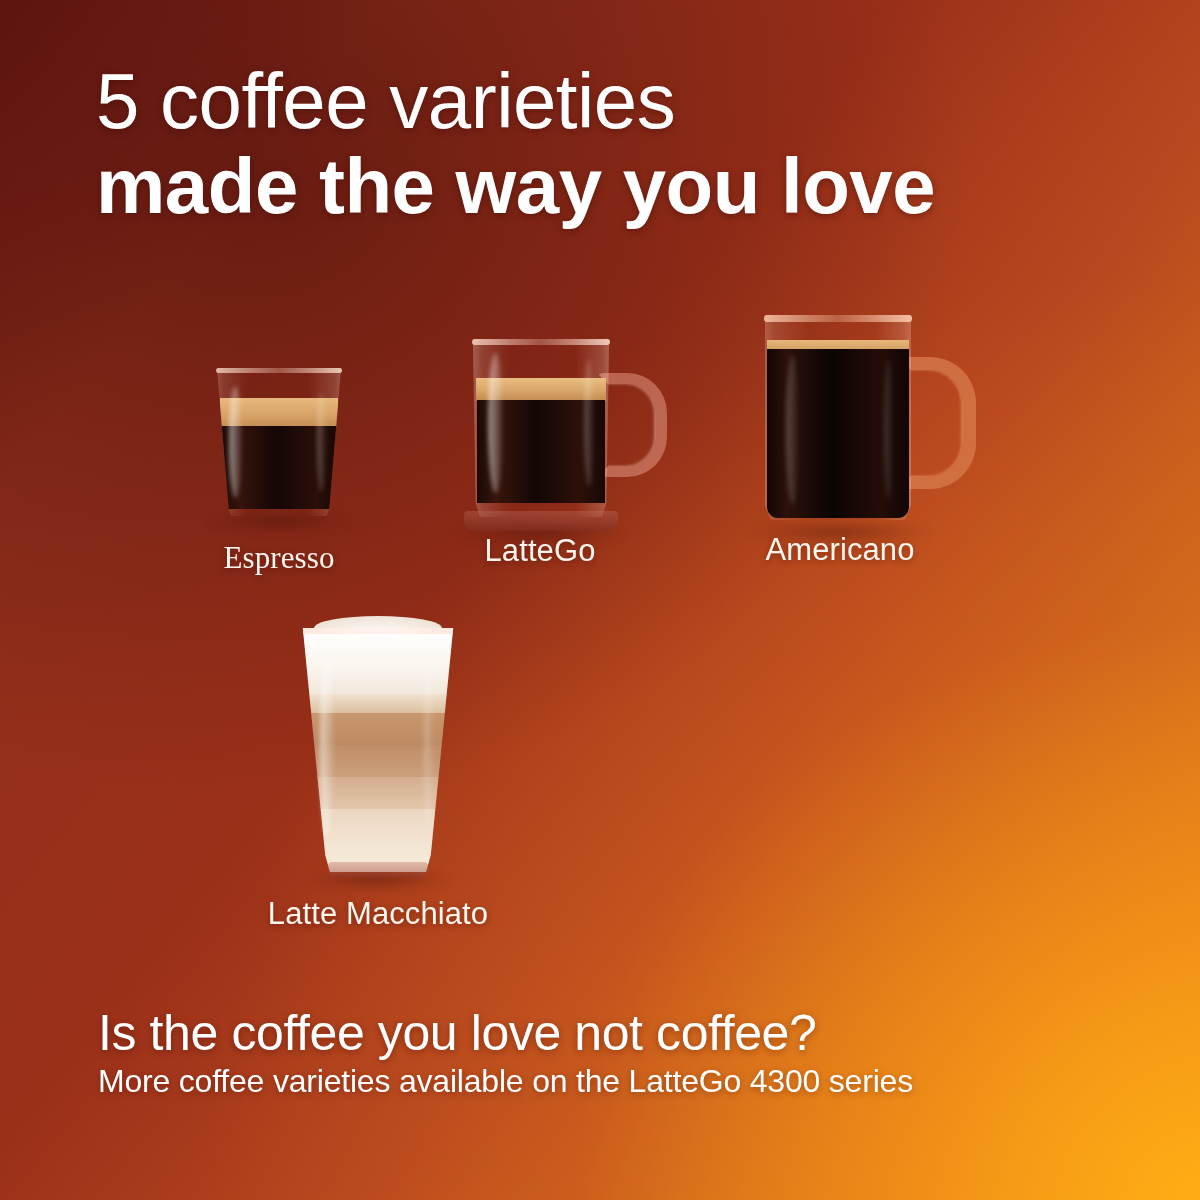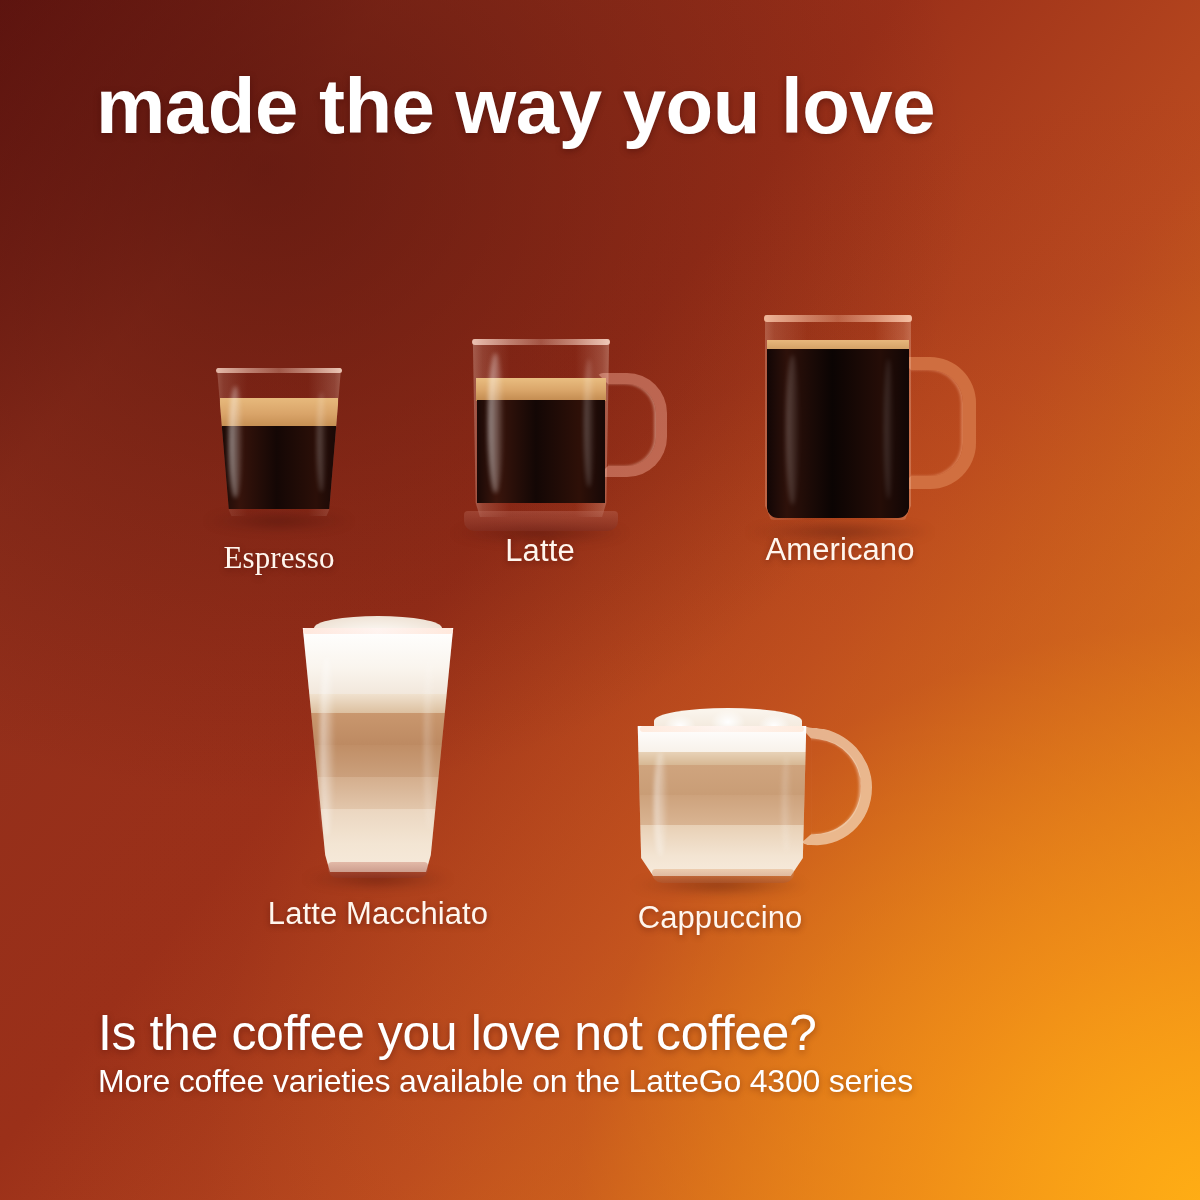--- a/index.html
+++ b/index.html
@@ -244,20 +244,21 @@
   }
 </style>
 </head>
 <body>
 
 <div id="poster">
 
   <div id="vignette"></div>
 
   <div id="headline">
+    <span id="hl1" class="hl-line">5 coffee varieties</span>
     <span id="hl2" class="hl-line">made the way you love</span>
   </div>
 
   <div class="drink" style="left:213px; top:368px;font-family:Liberation Serif, serif;">
     <div class="shadow-ellipse" style="width:150px; height:22px; top:142px;"></div>
     <div id="espresso-art" class="drink-art">
       <div id="esp-glass">
         <div id="esp-crema"></div>
         <div id="esp-coffee"></div>
       </div>
@@ -274,21 +275,21 @@
       <div id="cof-handle"></div>
       <div id="cof-glass">
         <div id="cof-crema"></div>
         <div id="cof-coffee"></div>
       </div>
       <div id="cof-base"></div>
       <div id="cof-rim"></div>
       <div class="gloss" style="left:26px; top:20px; width:15px; height:140px;"></div>
       <div class="gloss" style="left:122px; top:26px; width:10px; height:128px; opacity:.5;"></div>
     </div>
-    <div class="drink-label" style="top:200px; left:78px;">Latte</div>
+    <div class="drink-label" style="top:200px; left:78px;">LatteGo</div>
   </div>
 
   <div class="drink" style="left:298px; top:616px;">
     <div class="shadow-ellipse" style="width:150px; height:22px; top:252px;"></div>
     <div id="latte-art" class="drink-art">
       <div id="lm-foamtop"></div>
       <div id="lm-glass">
         <div class="lm-layer" id="lm-l1"></div>
         <div class="lm-layer" id="lm-l2"></div>
         <div class="lm-layer" id="lm-l3"></div>
@@ -312,38 +313,19 @@
         <div id="am-crema"></div>
         <div id="am-coffee"></div>
       </div>
       <div id="am-rim"></div>
       <div class="gloss" style="left:30px; top:40px; width:13px; height:150px; opacity:.42;"></div>
       <div class="gloss" style="left:128px; top:44px; width:9px; height:140px; opacity:.3;"></div>
     </div>
     <div class="drink-label" style="top:217px; left:84px;">Americano</div>
   </div>
 
-  <div class="drink" style="left:632px; top:708px;">
-    <div class="shadow-ellipse" style="width:178px; height:22px; top:166px; left:88px;"></div>
-    <div id="cappuccino-art" class="drink-art">
-      <div id="cap-handle"></div>
-      <div id="cap-foamtop"></div>
-      <div id="cap-glass">
-        <div class="cap-layer" id="cap-l1"></div>
-        <div class="cap-layer" id="cap-l2"></div>
-        <div class="cap-layer" id="cap-l3"></div>
-        <div class="cap-layer" id="cap-l4"></div>
-        <div class="cap-layer" id="cap-l5"></div>
-      </div>
-      <div id="cap-base"></div>
-      <div id="cap-rim"></div>
-      <div class="gloss" style="left:22px; top:44px; width:13px; height:104px;"></div>
-      <div class="gloss" style="left:150px; top:48px; width:9px; height:96px; opacity:.45;"></div>
-    </div>
-    <div class="drink-label" style="top:192px; left:88px;">Cappuccino</div>
-  </div>
 
   <div id="footer">
     <div id="foot-head">Is the coffee you love not coffee?</div>
     <div id="foot-sub">More coffee varieties available on the LatteGo 4300 series</div>
   </div>
 
 </div>
 
 </body></html>

